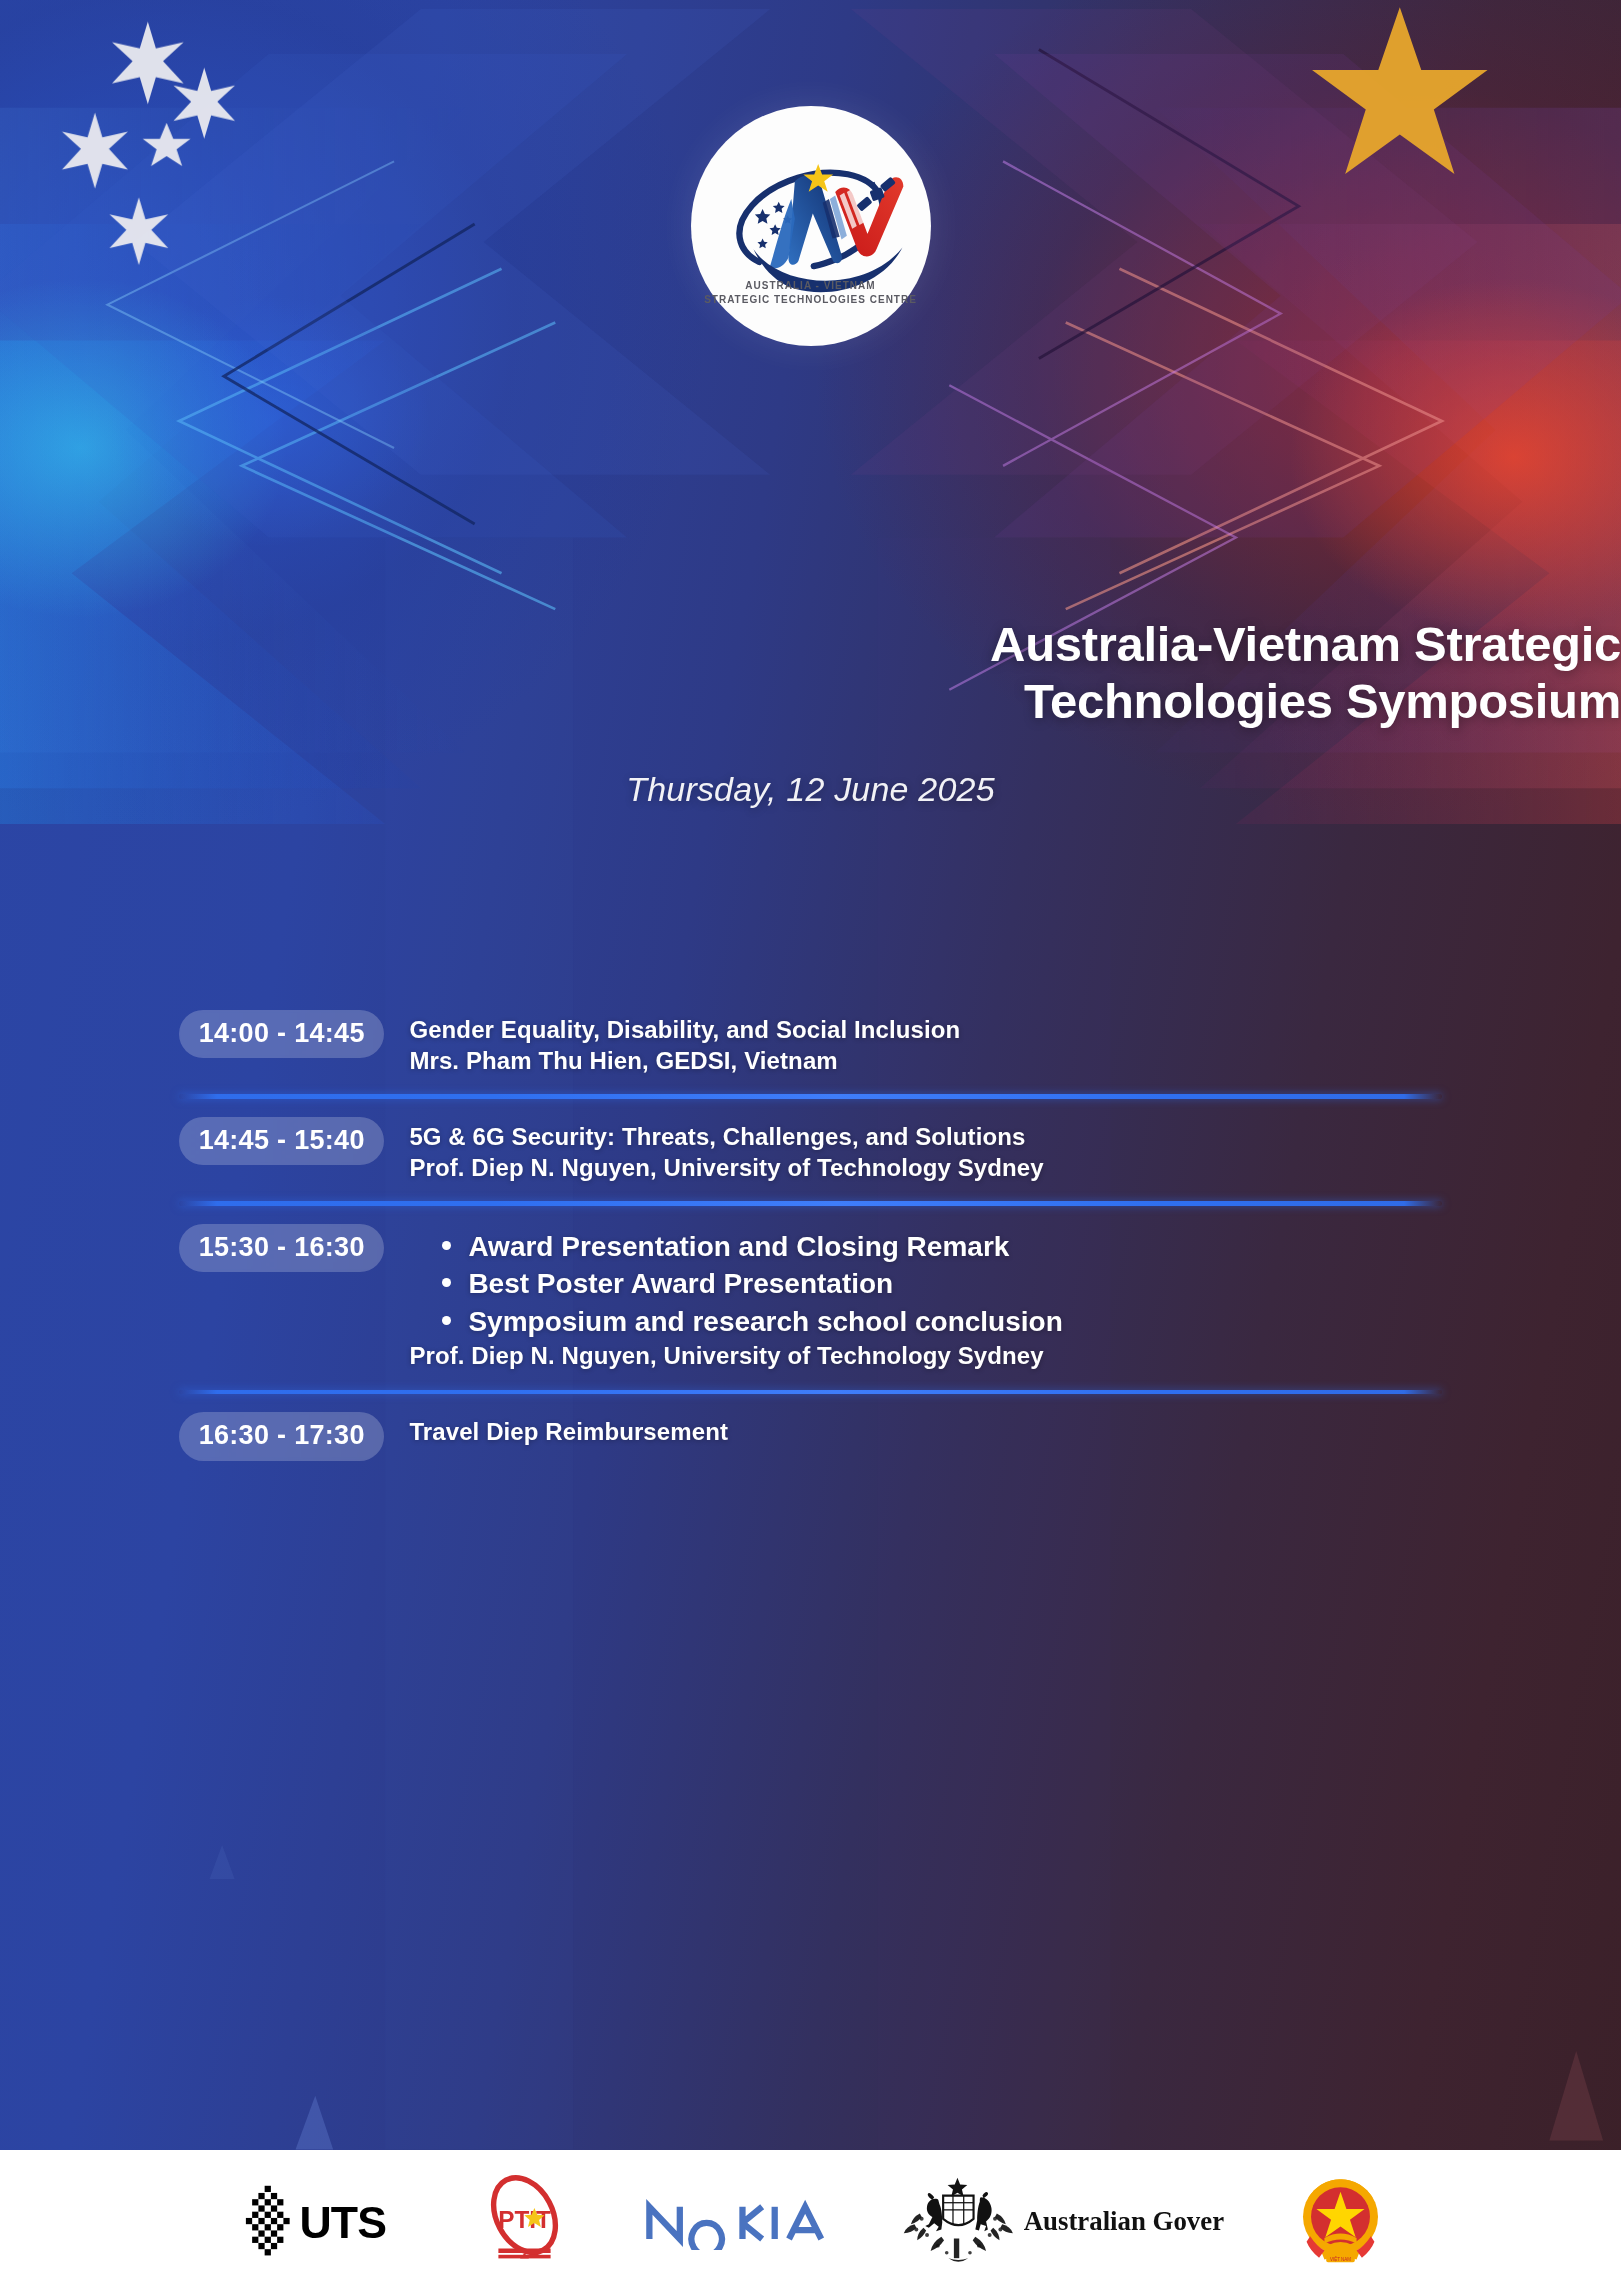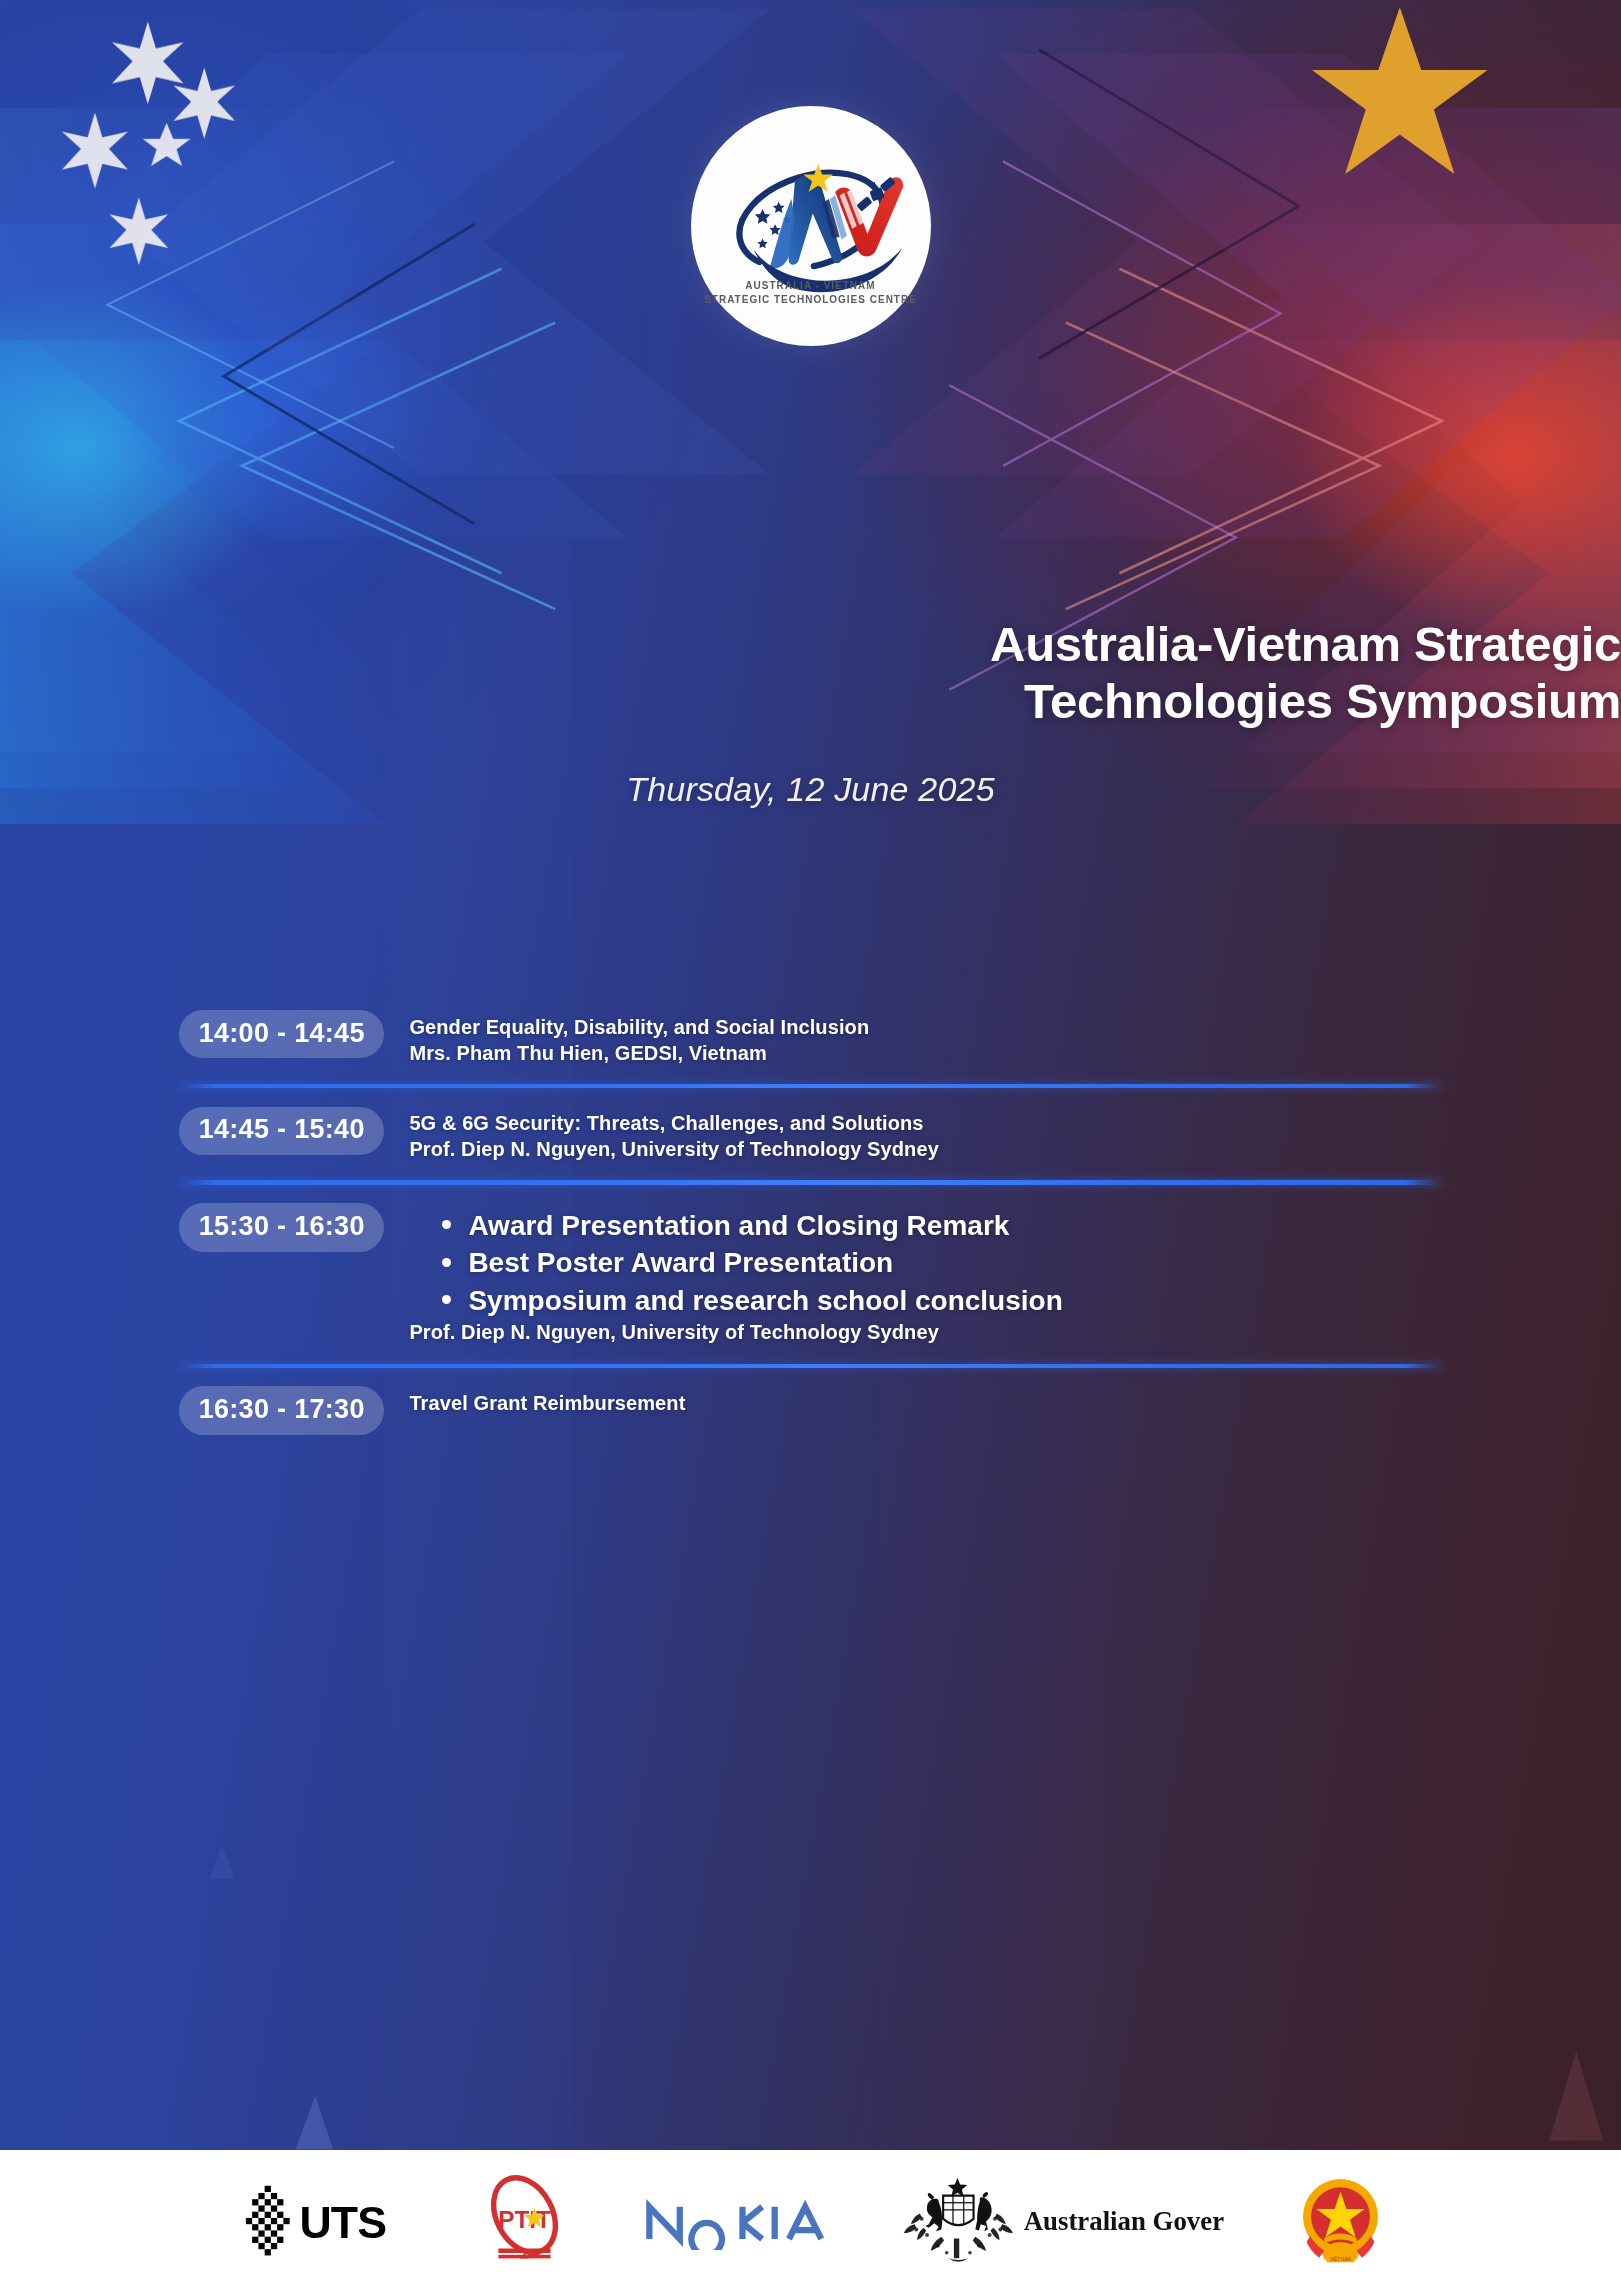--- a/index.html
+++ b/index.html
@@ -61,21 +61,21 @@
     background:rgba(255,255,255,0.21);
     border-radius:895px;
     padding:9.9px 19.7px 11.6px;
     color:#ffffff; font-size:27px; font-weight:600;
     letter-spacing:0.3px; line-height:1;
     white-space:nowrap;
     backdrop-filter:blur(1.8px);
   }
   .row-body{ margin-left:25px; padding-top:3.6px; flex:1 1 auto; }
   .ev-line{
-    color:#ffffff; font-size:20px; font-weight:600; line-height:1.30;
+    color:#ffffff; font-size:24px; font-weight:600; line-height:1.30;
     letter-spacing:0.1px;
     text-shadow:0 0.9px 5.4px rgba(0,0,0,0.30);
   }
   .bullets{ list-style:none; margin:0 0 0 25px; padding:0; }
   .bullets li{
     position:relative; padding-left:34px;
     color:#ffffff; font-size:28px; font-weight:600; line-height:1.34;
     text-shadow:0 0.9px 5.4px rgba(0,0,0,0.30);
   }
   .bullets li::before{
@@ -331,21 +331,21 @@
         <div class="ev-line">Prof. Diep N. Nguyen, University of Technology Sydney</div>
       </div>
     </div>
     <div class="divider">
         <i></i>
       </div>
 
     <div class="row">
       <div class="badge">16:30 - 17:30</div>
       <div class="row-body">
-        <div class="ev-line">Travel Grant Reimbursement</div>
+        <div class="ev-line">Travel Diep Reimbursement</div>
       </div>
     </div>
 
   </div>
 
   <div class="footer">
 
     <div class="logo-slot">
       <svg width="170" height="75" viewBox="0 0 190 84" xmlns="http://www.w3.org/2000/svg">
         <g fill="#000000">

